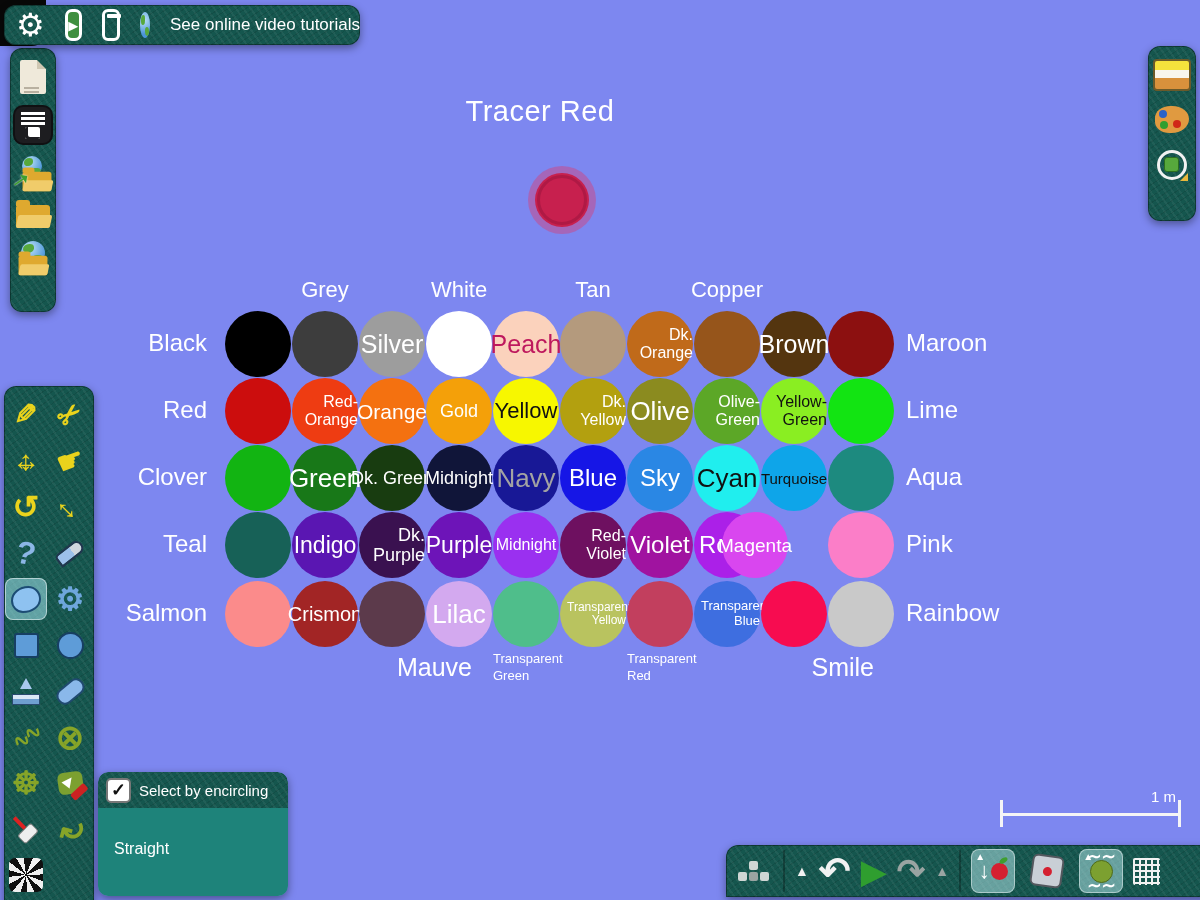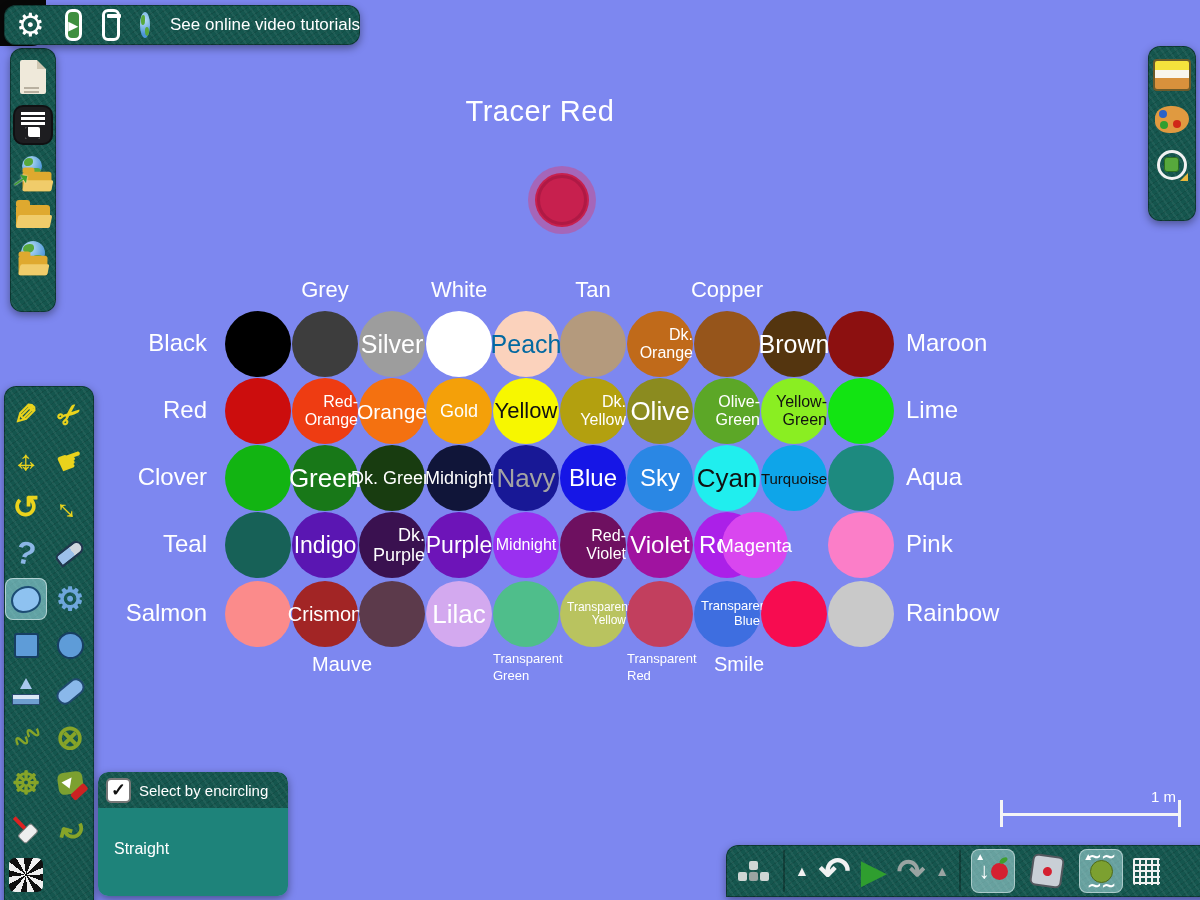--- a/index.html
+++ b/index.html
@@ -119,21 +119,21 @@
   .ruler-bar{left:1000px;top:813px;width:181px;height:3px;background:#f4f4f6}
   .ruler-tick{top:800px;width:3px;height:27px;background:#f4f4f6}
   #ruler-label{left:1118px;top:788px;width:58px;text-align:right;color:#fff;font-size:15px}
   
   .pcircle{position:absolute;width:66px;height:66px;border-radius:50%;display:flex;align-items:center;justify-content:center}
   .pcircle .ilabel{white-space:nowrap;text-align:center;line-height:1.0}
   .pcircle .ilabel.lines{text-align:right;white-space:normal;line-height:1.12;width:100%;padding-left:7px;box-sizing:border-box}
   .plabel{position:absolute;color:#fff;white-space:nowrap}
   .plabel.side{font-size:24px}
   .plabel.top{font-size:22px;width:160px;text-align:center}
-  .plabel.bot{font-size:20px;width:160px;text-align:left}
+  .plabel.bot{font-size:25px;width:160px;text-align:right}
   .plabel.bot2{font-size:13px;line-height:1.3}
 </style>
 </head>
 <body>
 
 <div class="abs" id="corner"></div>
 <div class="abs teal" id="topbar">
   <span class="gear-glyph">⚙</span>
   <span class="video-icon"></span>
   <span class="window-icon"></span>
@@ -289,21 +289,21 @@
     <div class="pcircle" style="left: 225px; top: 311px; background: rgb(0, 0, 0);"></div>
     <div class="plabel side" style="right: 993px; top: 329px; text-align: right;">Black</div>
     <div class="pcircle" style="left: 292px; top: 311px; background: rgb(61, 61, 61);"></div>
     <div class="plabel top" style="left: 245px; top: 277px;">Grey</div>
     <div class="pcircle" style="left: 359px; top: 311px; background: rgb(157, 157, 157);">
       <div class="ilabel" style="color: rgb(255, 255, 255); font-size: 25px;">Silver</div>
     </div>
     <div class="pcircle" style="left: 426px; top: 311px; background: rgb(255, 255, 255);"></div>
     <div class="plabel top" style="left: 379px; top: 277px;">White</div>
     <div class="pcircle" style="left: 493px; top: 311px; background: rgb(251, 210, 188);">
-      <div class="ilabel" style="color: #0369a1; font-size: 25px;">Peach</div>
+      <div class="ilabel" style="color: #be185d; font-size: 25px;">Peach</div>
     </div>
     <div class="pcircle" style="left: 560px; top: 311px; background: rgb(180, 154, 125);"></div>
     <div class="plabel top" style="left: 513px; top: 277px;">Tan</div>
     <div class="pcircle" style="left: 627px; top: 311px; background: rgb(192, 106, 26);">
       <div class="ilabel lines" style="color: rgb(255, 255, 255); font-size: 16px;">Dk.<br>Orange</div>
     </div>
     <div class="pcircle" style="left: 694px; top: 311px; background: rgb(150, 85, 27);"></div>
     <div class="plabel top" style="left: 647px; top: 277px;">Copper</div>
     <div class="pcircle" style="left: 761px; top: 311px; background: rgb(84, 53, 15);">
       <div class="ilabel" style="color: rgb(255, 255, 255); font-size: 25px;">Brown</div>

